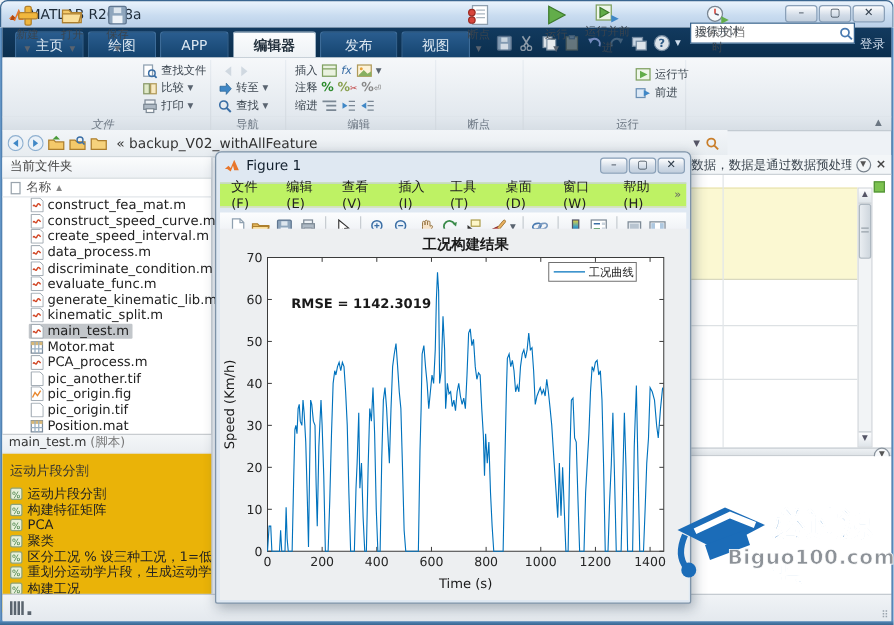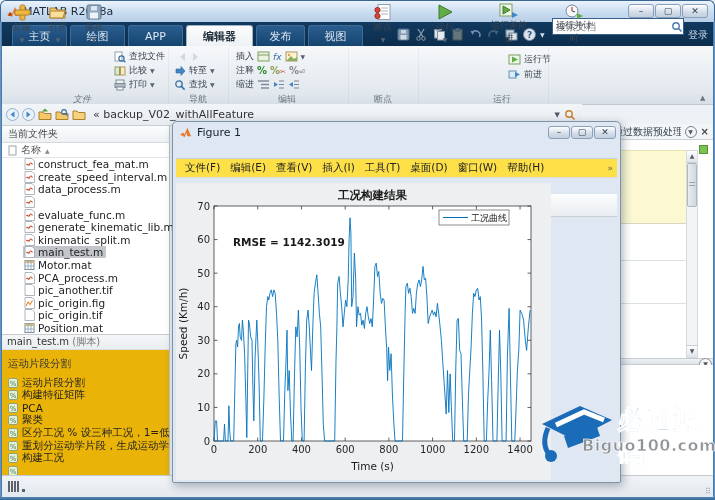--- a/index.html
+++ b/index.html
@@ -95,27 +95,27 @@
      font-size:6px;text-align:center;line-height:10px;color:#556;}
   #sb-thumb{position:absolute;left:0;top:12px;width:10px;height:44px;background:linear-gradient(90deg,#e9edf1,#cfd7de);border:1px solid #aeb8c1;border-radius:2px;box-sizing:border-box;}
   #sb-thumb .grip{margin:18px auto 0;width:6px;border-top:1px solid #98a2ab;border-bottom:1px solid #98a2ab;height:2px;}
   #panelsep{left:553px;top:358px;width:160px;height:7px;background:linear-gradient(#eef1f4,#dfe4e8);border-top:1px solid #c8cdd2;border-bottom:1px solid #c8cdd2;box-sizing:border-box;}
   #collapse-circ{left:699px;top:358px;width:11px;height:11px;border:1px solid #8a949e;border-radius:50%;background:#f6f8fa;
      font-size:6px;line-height:10px;text-align:center;color:#555;}
   #white-below{left:553px;top:365px;width:160px;height:110px;background:#fff;}
   #ribbon-collapse{left:700px;top:94px;font-size:7px;color:#6b7682;}
 
   
-  #figwin{left:172px;top:121px;width:449px;height:362px;background:#dfe8f2;
+  #figwin{left:172px;top:121px;width:381px;height:362px;background:#dfe8f2;
      border:1px solid #7e93a8;border-radius:5px 5px 2px 2px;
      box-shadow:2px 3px 10px rgba(20,40,60,.35);box-sizing:border-box;}
   #figtitle{height:20px;display:flex;align-items:center;padding:0 4px 0 6px;}
   #figtitle .t{font-size:11px;color:#13202e;margin-left:5px;flex:1;}
-  #figmenu{height:18px;background:#fde047;border-top:1px solid #c9d2dc;border-bottom:1px solid #dcdcdc;
-     display:flex;align-items:center;padding:0 4px;margin:16px 3px;}
+  #figmenu{height:18px;background:#bef264;border-top:1px solid #c9d2dc;border-bottom:1px solid #dcdcdc;
+     display:flex;align-items:center;padding:0 4px;margin:4px 3px;}
   .fmenu{font-size:10.5px;color:#222;padding:0 5px;}
   #fig-ovf{margin-left:auto;font-size:9px;color:#666;}
   #figtools{height:22px;background:linear-gradient(#fcfdfe,#e9edf1);border-bottom:1px solid #c8cdd2;
      display:flex;align-items:center;padding:0 5px;margin:0 3px;gap:2px;}
   .tsep{width:1px;height:16px;background:#c8cdd2;margin:0 3px;}
   .ticon{width:17px;height:17px;display:flex;align-items:center;justify-content:center;}
   #figclient{position:absolute;left:3px;top:61px;width:375px;height:297px;background:#edeff1;}
   #plot-svg{position:absolute;left:1px;top:0;}
 
   
@@ -144,21 +144,21 @@
 <div class="abs" id="edge-left"></div>
 <div class="abs" id="edge-right"></div>
 <div class="abs" id="edge-bottom"></div>
 
 <div class="abs" id="tabrow">
   <div style="width:10px"></div>
 <div class="rtab" style="width: 55px;">主页</div>
     <div class="rtab" style="width: 55px;">绘图</div>
     <div class="rtab" style="width: 55px;">APP</div>
     <div class="rtab active" style="width: 67px;">编辑器</div>
-    <div class="rtab" style="width: 49px;">发布</div>
+    <div class="rtab" style="width: 62px;">发布</div>
     <div class="rtab" style="width: 55px;">视图</div>
   </div>
 <div class="abs" id="qat">
   <svg class="qicon" viewBox="0 0 15 15">
       <rect x="2" y="2" width="11" height="11" rx="1" fill="#8fa6bd" stroke="#5f7690"></rect>
       <rect x="4.5" y="8" width="6" height="4.5" fill="#e8eef4"></rect>
       <rect x="5" y="3" width="5" height="3.5" fill="#dde6ee"></rect>
     </svg>
   <svg class="qicon" viewBox="0 0 15 15">
       <path d="M4 2 L9 10 M10 2 L5 10" stroke="#9aa6b2" stroke-width="1.3" fill="none"></path>
@@ -336,21 +336,21 @@
     </svg>
   <span>断点</span><br><span class="caret">▼</span>
 </div>
 
 <div class="abs bigbtn" style="left:428px;width:34px">
   <svg class="bic" width="20" height="18" viewBox="0 0 20 18">
       <polygon points="4,2 17,9 4,16" fill="#62ad4a" stroke="#3d7a2c"></polygon>
     </svg>
   <span>运行</span><br><span class="caret">▼</span>
 </div>
-<div class="abs bigbtn" style="left:487px;width:44px;font-size:9px">
+<div class="abs bigbtn" style="left:464px;width:44px;font-size:9px">
   <svg class="bic" width="20" height="16" viewBox="0 0 20 16">
       <rect x="1" y="1" width="12" height="12" fill="#eef6ea" stroke="#7fa060"></rect>
       <polygon points="4,3 11,7 4,11" fill="#62ad4a" stroke="#3d7a2c"></polygon>
       <polygon points="13,9 19,12 13,15" fill="#3f87c6"></polygon>
     </svg>
   <span>运行并前进</span>
 </div>
 <div class="abs smallbtn" style="left:508px;top:53px">
   <svg width="13" height="11" viewBox="0 0 13 11">
       <rect x="1" y="1" width="11" height="9" fill="#eef6ea" stroke="#7fa060"></rect>
@@ -424,38 +424,48 @@
           </svg>
           <span>construct_fea_mat.m</span>
         </span>
       </div>
       <div class="frow">
         <span class="fsel">
           <svg width="11" height="12" viewBox="0 0 11 12">
             <path d="M1 .5 h7 l2.5 2.5 v8.5 H1 z" fill="#fff" stroke="#9aa4ad" stroke-width=".8"></path>
             <path d="M2.5 7 C3.5 4.5 4.5 9 5.5 6.5 S7.5 5 8.5 6.5" fill="none" stroke="#d24726" stroke-width="1.1"></path>
           </svg>
+          <span>construct_speed_curve.m</span>
+        </span>
+      </div>
+      <div class="frow">
+        <span class="fsel">
+          <svg width="11" height="12" viewBox="0 0 11 12">
+            <path d="M1 .5 h7 l2.5 2.5 v8.5 H1 z" fill="#fff" stroke="#9aa4ad" stroke-width=".8"></path>
+            <path d="M2.5 7 C3.5 4.5 4.5 9 5.5 6.5 S7.5 5 8.5 6.5" fill="none" stroke="#d24726" stroke-width="1.1"></path>
+          </svg>
           <span>create_speed_interval.m</span>
         </span>
       </div>
       <div class="frow">
         <span class="fsel">
           <svg width="11" height="12" viewBox="0 0 11 12">
             <path d="M1 .5 h7 l2.5 2.5 v8.5 H1 z" fill="#fff" stroke="#9aa4ad" stroke-width=".8"></path>
             <path d="M2.5 7 C3.5 4.5 4.5 9 5.5 6.5 S7.5 5 8.5 6.5" fill="none" stroke="#d24726" stroke-width="1.1"></path>
           </svg>
           <span>data_process.m</span>
         </span>
       </div>
       <div class="frow">
         <span class="fsel">
           <svg width="11" height="12" viewBox="0 0 11 12">
             <path d="M1 .5 h7 l2.5 2.5 v8.5 H1 z" fill="#fff" stroke="#9aa4ad" stroke-width=".8"></path>
             <path d="M2.5 7 C3.5 4.5 4.5 9 5.5 6.5 S7.5 5 8.5 6.5" fill="none" stroke="#d24726" stroke-width="1.1"></path>
           </svg>
+          <span>discriminate_condition.m</span>
         </span>
       </div>
       <div class="frow">
         <span class="fsel">
           <svg width="11" height="12" viewBox="0 0 11 12">
             <path d="M1 .5 h7 l2.5 2.5 v8.5 H1 z" fill="#fff" stroke="#9aa4ad" stroke-width=".8"></path>
             <path d="M2.5 7 C3.5 4.5 4.5 9 5.5 6.5 S7.5 5 8.5 6.5" fill="none" stroke="#d24726" stroke-width="1.1"></path>
           </svg>
           <span>evaluate_func.m</span>
         </span>

